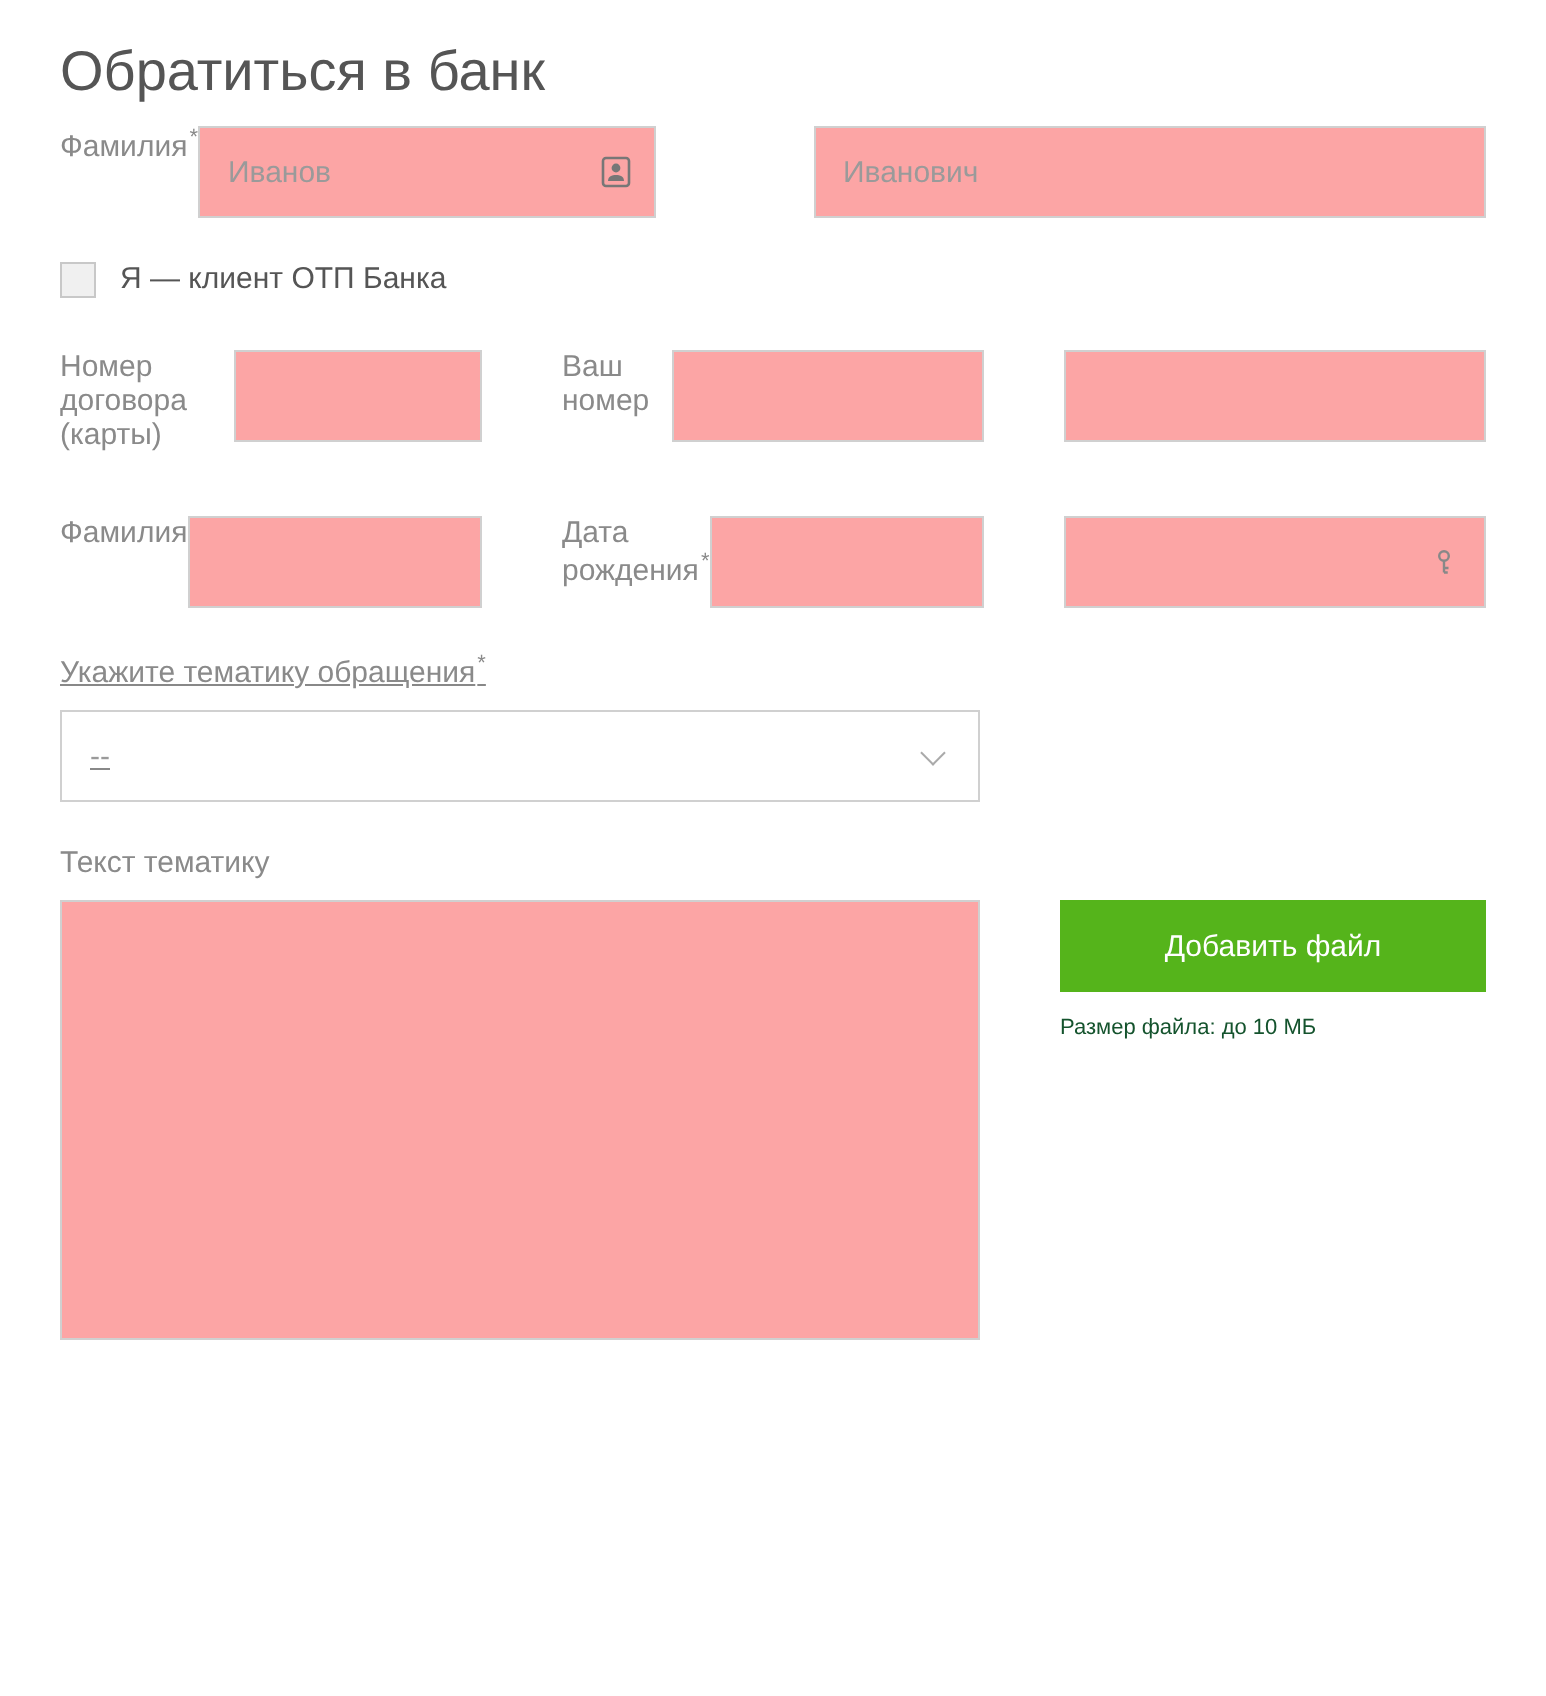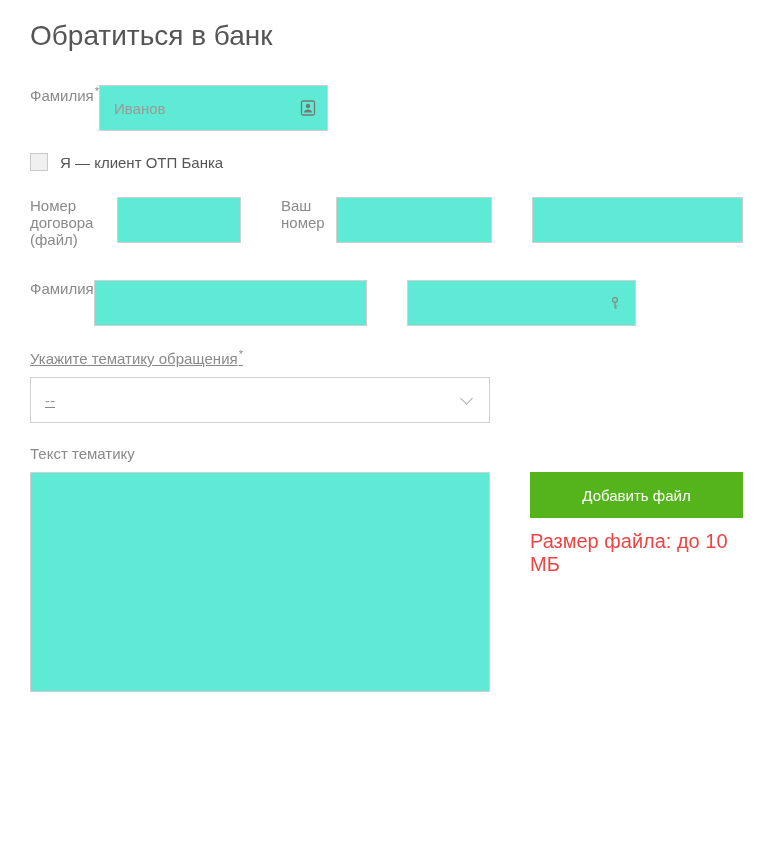--- a/index.html
+++ b/index.html
@@ -11,21 +11,21 @@
       font-family: Arial, Helvetica, sans-serif;
       background: #ffffff;
       padding: 20px 30px;
       width: 773px;
       color: #888;
     }
     h1 {
       font-size: 28px;
       font-weight: 400;
       color: #555;
-      margin-bottom: 33px;
+      margin-bottom: 11px;
     }
     .row {
       display: flex;
       gap: 40px;
       margin-bottom: 22px;
     }
     .col {
       flex: 1;
       display: flex;
       flex-direction: row;
@@ -43,21 +43,21 @@
       font-size: 11px;
       vertical-align: super;
       color: #8a8a8a;
       margin-left: 1px;
     }
     input[type="text"],
     select,
     textarea {
       width: 100%;
       border: 1px solid #d0d0d0;
-      background: #5eead4;
+      background: #fca5a5;
       padding: 0 14px;
       height: 46px;
       font-size: 15px;
       color: #666;
       font-family: inherit;
       outline: none;
     }
     input[type="text"]::placeholder {
       color: #9a9a9a;
     }
@@ -86,21 +86,20 @@
       border-left: 1px solid #aaa;
       border-bottom: 1px solid #aaa;
       width: 9px;
       height: 9px;
       transform: rotate(-45deg);
       margin-right: 4px;
       margin-top: -4px;
     }
     .checkbox-row {
       display: flex;
-      align-items: center;
       margin: 18px 0 26px 0;
     }
     .checkbox-box {
       width: 18px;
       height: 18px;
       border: 1px solid #c8c8c8;
       background: #f0f0f0;
       margin-right: 12px;
       display: inline-block;
       cursor: pointer;
@@ -140,22 +139,22 @@
     .btn-green {
       background: #55b41b;
       color: #ffffff;
       border: none;
       width: 100%;
       height: 46px;
       font-size: 15px;
       cursor: pointer;
     }
     .file-note {
-      font-size: 20px;
-      color: #ef4444;
+      font-size: 11px;
+      color: #14532d;
       margin-top: 12px;
     }
     .row-textarea { align-items: flex-start; }
     .textarea-col { flex: 0 0 460px; }
     .file-col { flex: 1; padding-top: 0; }
   </style>
 </head>
 <body>
 
 <h1>Обратиться в банк</h1>
@@ -170,45 +169,52 @@
       <span class="autofill-icon">
         <svg viewBox="0 0 16 16">
             <rect x="1.5" y="1" width="13" height="14" rx="1.5" fill="none" stroke="#777" stroke-width="1.3"></rect>
             <circle cx="8" cy="6" r="2.2" fill="#777"></circle>
             <path d="M4 12.5 C4 10.2 6 9.5 8 9.5 C10 9.5 12 10.2 12 12.5 Z" fill="#777"></path>
           </svg>
       </span>
     </div>
   </div>
   <div class="col">
+    <input type="text" placeholder="Иванович" style="">
   </div>
 </div>
 
 <div class="checkbox-row">
   <span class="checkbox-box"></span>
   <span class="checkbox-label">Я — клиент ОТП Банка</span>
 </div>
 
 <div class="row">
   <div class="col">
-    <label>Номер договора (файл)</label>
+    <label>Номер договора (карты)</label>
     <input type="text" style="">
   </div>
   <div class="col">
     <label>Ваш номер</label>
     <input type="text" style="">
   </div>
   <div class="col">
     <input type="text" style="">
   </div>
 </div>
 
 <div class="row">
   <div class="col">
     <label>Фамилия</label>
+    <input type="text" style="">
+  </div>
+  <div class="col">
+    <label>
+      <span>Дата рождения</span><span class="req">*</span>
+    </label>
     <input type="text" style="">
   </div>
   <div class="col">
     <div class="input-icon-wrap">
       <input type="text" style="">
       <span class="password-icon">
         <svg viewBox="0 0 24 24" fill="none" stroke="#888" stroke-width="1.6">
             <circle cx="12" cy="8" r="3.2"></circle>
             <path d="M12 11.2 L12 19 M12 16 L15 16 M12 19 L14.5 19"></path>
           </svg>

